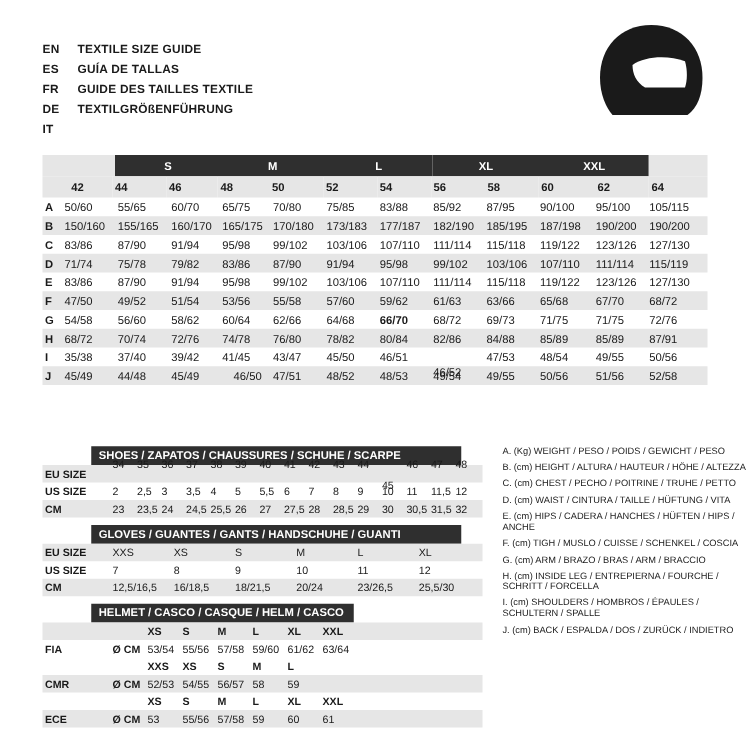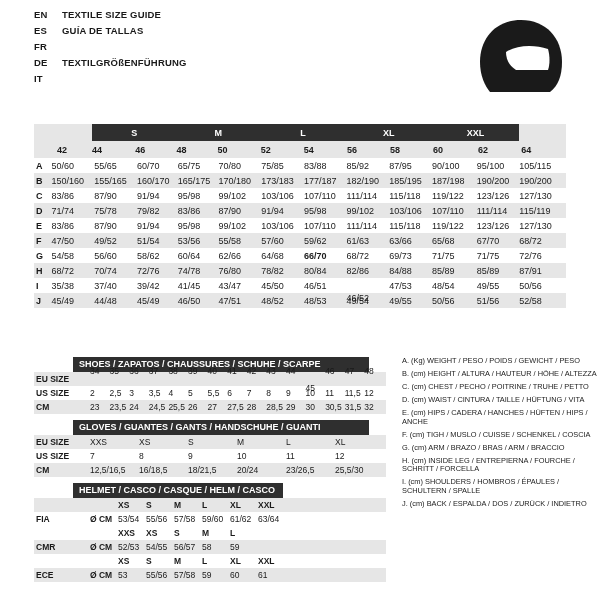--- a/index.html
+++ b/index.html
@@ -7,21 +7,21 @@
     width:600px;height:600px;
     background:#ffffff;
     font-family:"Liberation Sans", sans-serif;
     color:#1a1a1a;
     position:relative;
     overflow:hidden;
   }
   .page{position:relative;width:600px;height:600px;}
 
   
-  .langs{position:absolute;left:34px;top:9px;}
+  .langs{position:absolute;left:34px;top:34px;}
   .lang-row{display:flex;align-items:baseline;height:14px;margin-bottom:2px;}
   .lang-code{width:28px;font-size:9.5px;font-weight:bold;letter-spacing:.2px;}
   .lang-text{font-size:9.5px;font-weight:bold;letter-spacing:.2px;}
 
   
   .helmet{position:absolute;right:34px;top:18px;}
 
   
   .main-table{position:absolute;left:34px;top:124px;width:532px;}
   .size-band{display:flex;height:17px;}
@@ -59,20 +59,21 @@
     <div class="lang-row">
       <span class="lang-code">EN</span>
       <span class="lang-text">TEXTILE SIZE GUIDE</span>
     </div>
     <div class="lang-row">
       <span class="lang-code">ES</span>
       <span class="lang-text">GUÍA DE TALLAS</span>
     </div>
     <div class="lang-row">
       <span class="lang-code">FR</span>
+      <span class="lang-text">GUIDE DES TAILLES TEXTILE</span>
     </div>
     <div class="lang-row">
       <span class="lang-code">DE</span>
       <span class="lang-text">TEXTILGRÖßENFÜHRUNG</span>
     </div>
     <div class="lang-row">
       <span class="lang-code">IT</span>
     </div>
   </div>
 
@@ -244,21 +245,21 @@
           <div class="num-cell" style="width: 44px;">47/53</div>
           <div class="num-cell" style="width: 46px;">48/54</div>
           <div class="num-cell" style="width: 44px;">49/55</div>
           <div class="num-cell" style="width: 48px;">50/56</div>
         </div>
         <div class="num-row alt">
           <div class="rowlabel">J</div>
           <div class="num-cell" style="width: 44px;">45/49</div>
           <div class="num-cell" style="width: 44px;">44/48</div>
           <div class="num-cell" style="width: 42px;">45/49</div>
-          <div class="num-cell" style="width: 42px;">46/50</div>
+          <div class="num-cell" style="width: 42px; text-align: center;">46/50</div>
           <div class="num-cell" style="width: 44px;">47/51</div>
           <div class="num-cell" style="width: 44px;">48/52</div>
           <div class="num-cell" style="width: 44px;">48/53</div>
           <div class="num-cell" style="width: 44px;">49/54</div>
           <div class="num-cell" style="width: 44px;">49/55</div>
           <div class="num-cell" style="width: 46px;">50/56</div>
           <div class="num-cell" style="width: 44px;">51/56</div>
           <div class="num-cell" style="width: 48px;">52/58</div>
         </div>
       </div>

